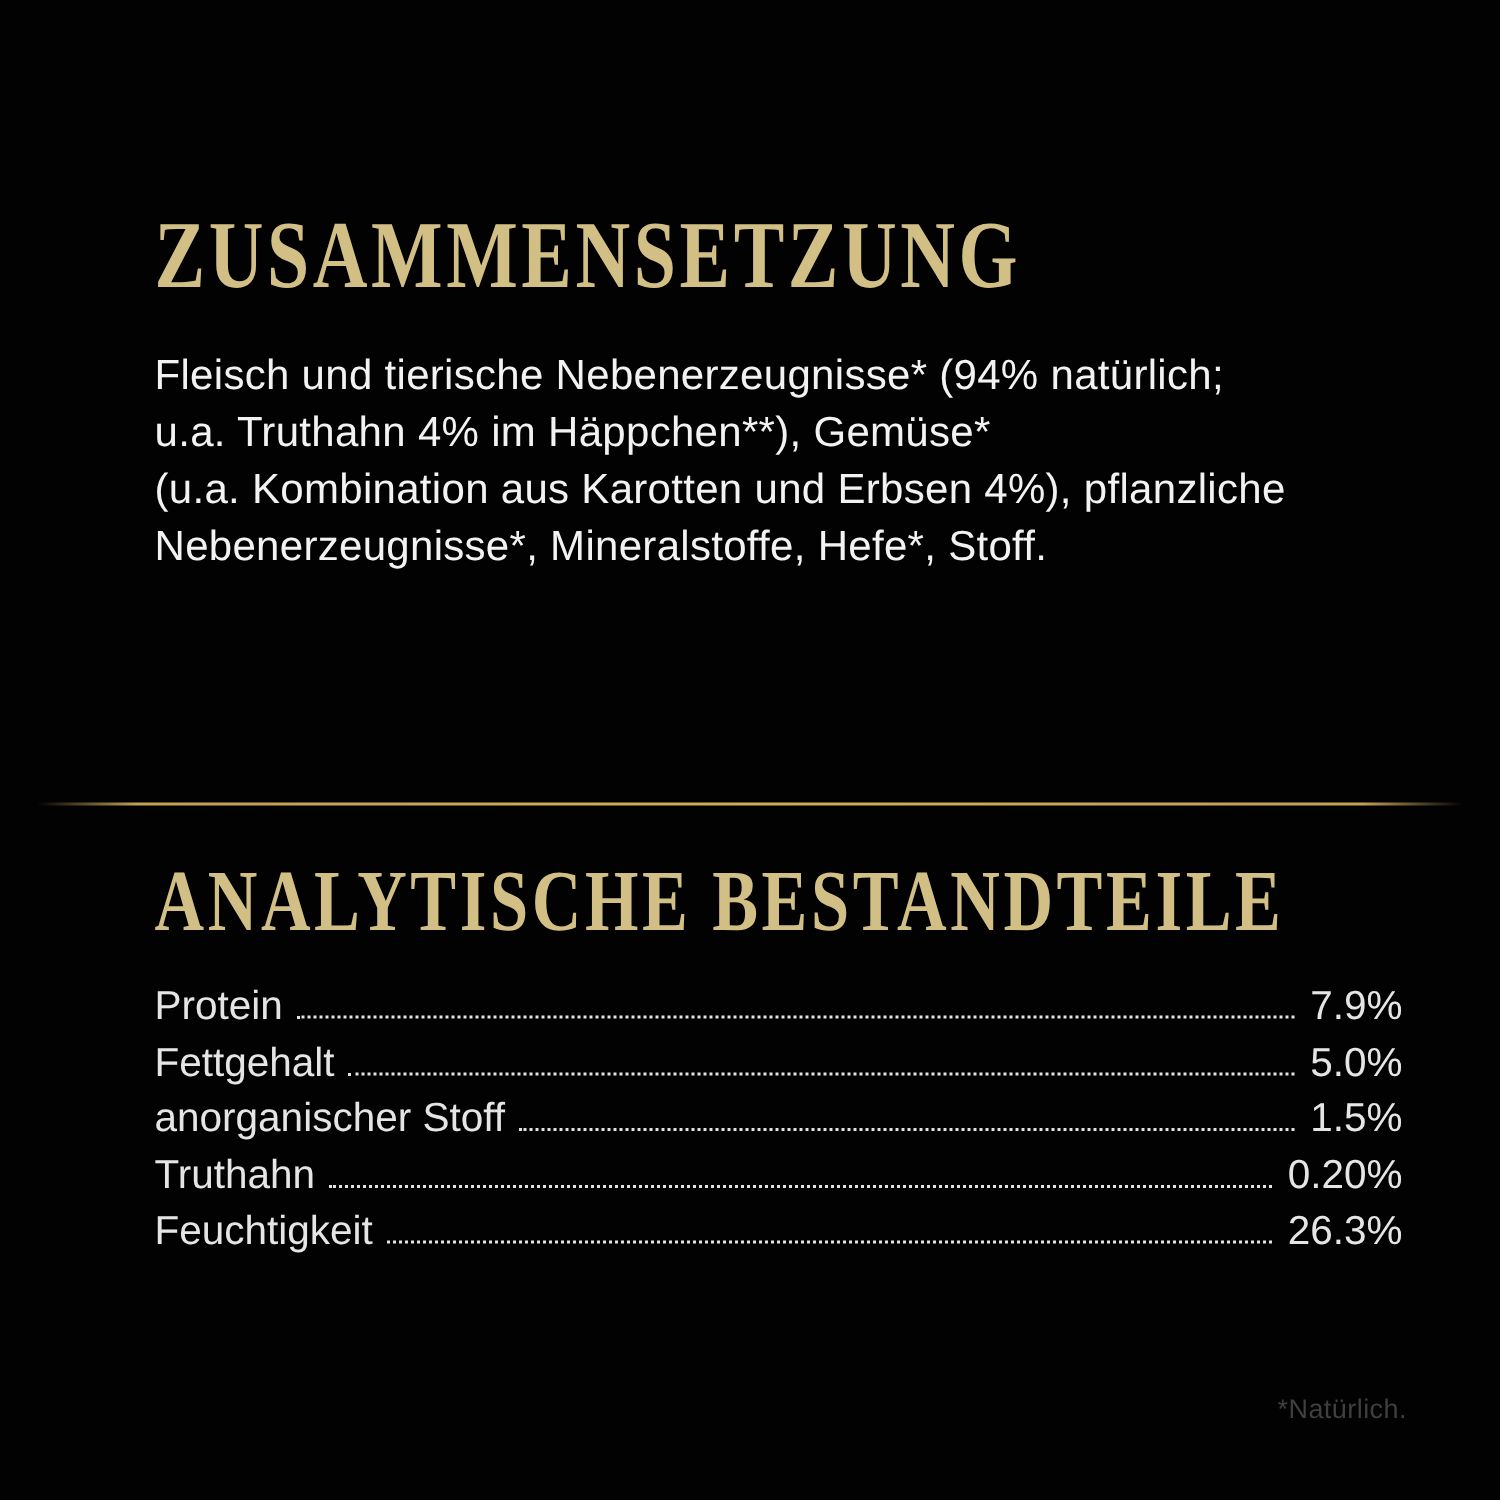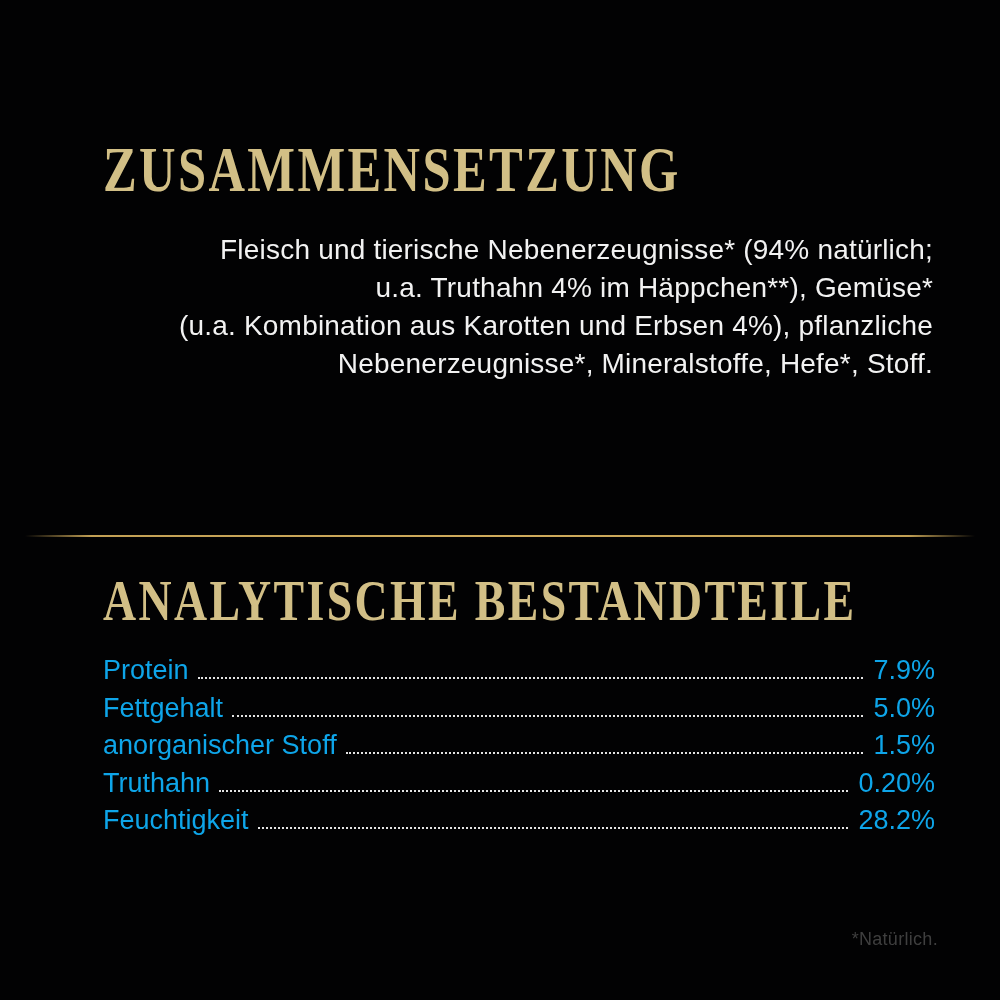--- a/index.html
+++ b/index.html
@@ -22,36 +22,36 @@
     transform:scaleX(0.79);
     transform-origin:0 50%;
     letter-spacing:3px;
   }
   .heading-composition { top:138px; font-size:64px; }
   .heading-analytical  { top:572px; font-size:58px; }
 
   .composition-text {
     position:absolute; left:103px; top:231px; width:830px;
     color:#f2f2f2; font-size:28px; line-height:38px;
-    letter-spacing:0.2px; font-weight:400;text-align:right;
+    letter-spacing:0.2px; font-weight:400;
   }
 
   .divider {
     position:absolute; left:25px; top:535px; width:950px; height:2px;
     background:linear-gradient(90deg,
       rgba(194,160,85,0) 0%,
       #c2a055 7%,
       #cfab5c 50%,
       #c2a055 93%,
       rgba(194,160,85,0) 100%);
   }
 
   .analytical-table {
     position:absolute; left:103px; top:655px; width:832px;
-    color:#0ea5e9; font-size:27px;
+    color:#e5e5e5; font-size:27px;
   }
   .analytical-row {
     display:flex; align-items:baseline;
     height:37.6px;
   }
   .analytical-label { white-space:nowrap; }
   .dot-leader {
     flex:1;
     border-bottom:2px dotted #e3e3e3;
     margin:0 10px 4px 9px;
@@ -105,21 +105,21 @@
       <span class="analytical-value">1.5%</span>
     </div>
     <div class="analytical-row">
       <span class="analytical-label">Truthahn</span>
       <span class="dot-leader"></span>
       <span class="analytical-value">0.20%</span>
     </div>
     <div class="analytical-row">
       <span class="analytical-label">Feuchtigkeit</span>
       <span class="dot-leader"></span>
-      <span class="analytical-value">28.2%</span>
+      <span class="analytical-value">26.3%</span>
     </div>
   </div>
 
   <div class="footnotes">
     <div>*Natürlich.</div>
   </div>
 
 </div>
 
 </body></html>

